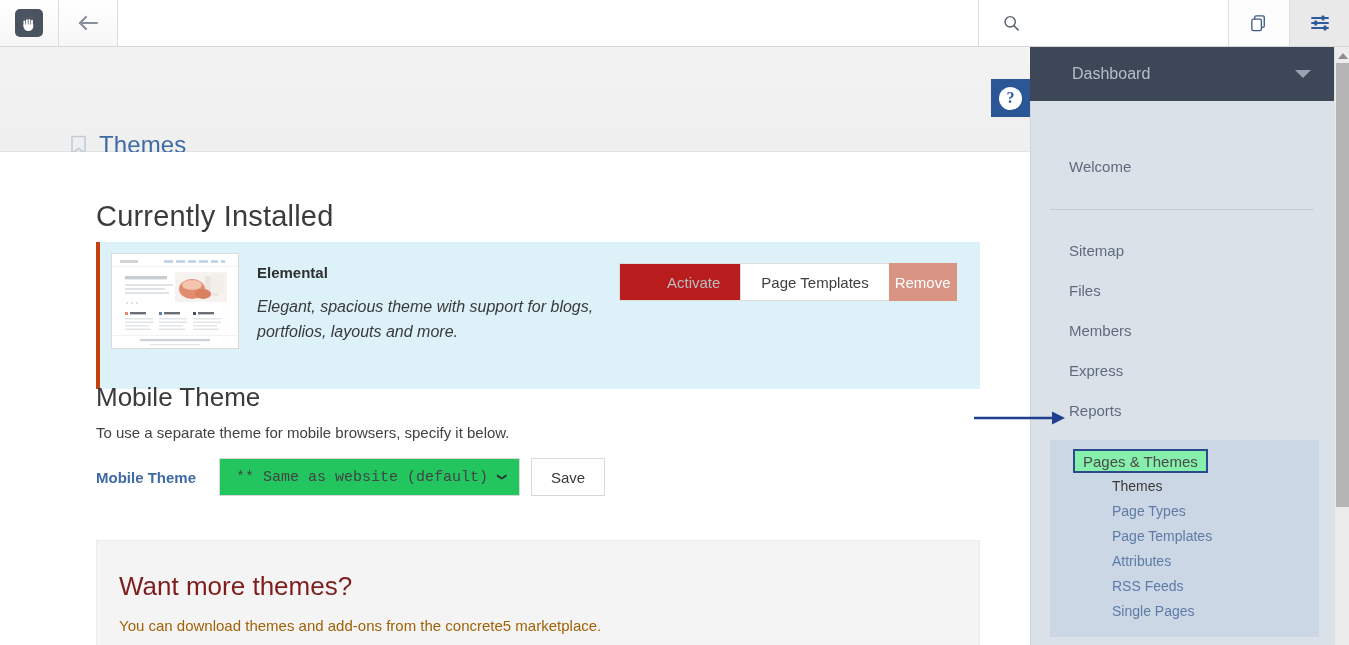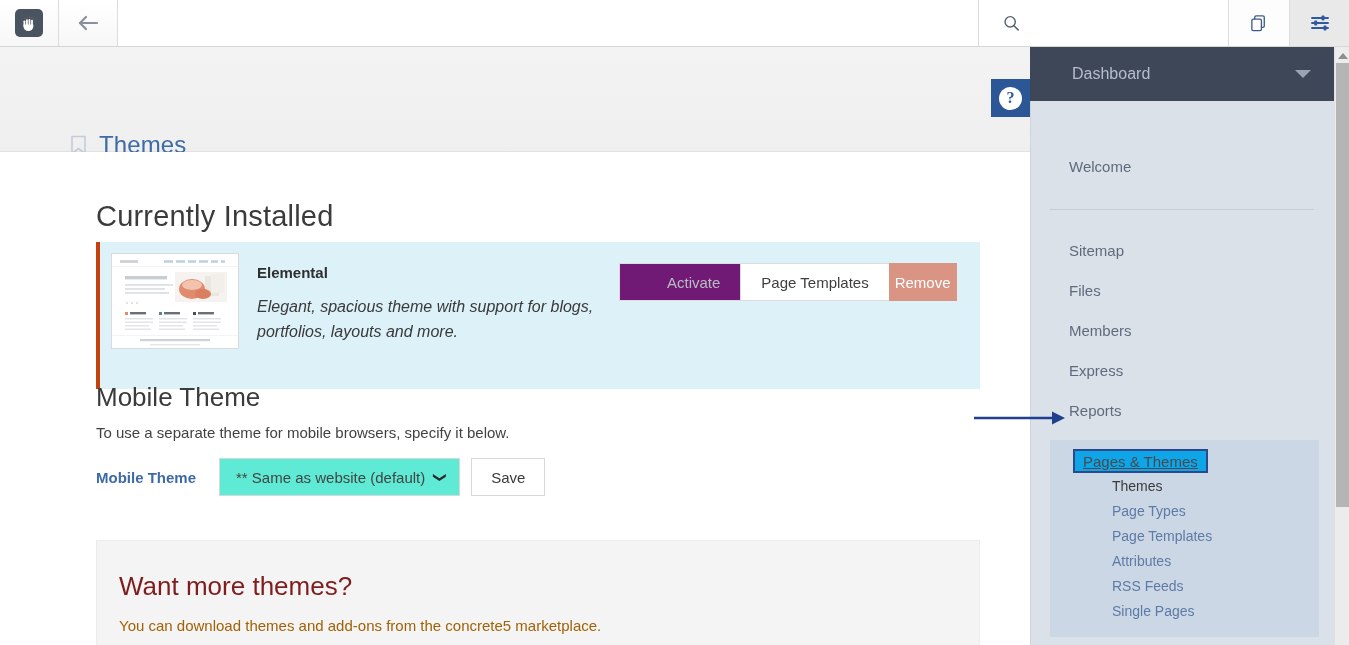--- a/index.html
+++ b/index.html
@@ -84,21 +84,21 @@
   }
   .btn-group {
     position: absolute; left: 519px; top: 21px;
     display: flex; height: 38px;
   }
   .btn {
     display: flex; align-items: center; justify-content: center;
     font-size: 15px; border: 1px solid #dcdcdc; border-right: none;
     background: #fbfbfb; color: #b9c0c4; padding: 0 20px; cursor: pointer;
   }
-  .btn.b-activate { background: #701a75; color: #b6bec3; padding-left: 47px; }
+  .btn.b-activate { background: #b91c1c; color: #b6bec3; padding-left: 47px; }
   .btn.b-templates { background: #ffffff; color: #3e3e3e; }
   .btn.b-remove {
     background: #d99483; color: #ffffff; border-color: #d99483;
     border-right: 1px solid #d99483; padding: 0 5px;
   }
 
   .h2 {
     position: absolute; left: 96px; top: 230px;
     font-size: 26px; font-weight: 400; color: #3b3b3b;
   }
@@ -108,23 +108,23 @@
   }
   .form-row {
     position: absolute; left: 96px; top: 306px;
     display: flex; align-items: center; gap: 11px;
   }
   .form-label {
     font-size: 15px; font-weight: bold; color: #3e6aa5;
     width: 112px;
   }
   .select-box {
-    height: 38px; min-width: 233px; border: 1px solid #d8d8d8; background: #5eead4;
+    height: 38px; min-width: 233px; border: 1px solid #d8d8d8; background: #22c55e;
     display: flex; align-items: center; justify-content: space-between;
-    padding: 0 13px 0 16px; font-size: 15px; color: #444; cursor: pointer; gap: 10px;
+    padding: 0 13px 0 16px; font-size: 15px; color: #444; cursor: pointer; gap: 10px; font-family: Liberation Mono, monospace;
   }
   .caret { font-size: 12px; color: #2b2b2b; }
   .save-btn {
     height: 38px; border: 1px solid #d8d8d8; background: #fff;
     display: flex; align-items: center; justify-content: center;
     padding: 0 19px; font-size: 15px; color: #3a3a3a; cursor: pointer;
   }
 
   .promo {
     position: absolute; left: 96px; top: 388px; width: 884px; height: 120px;
@@ -182,21 +182,21 @@
     height: 1px; background: #c6cdd6; margin: 23px 20px 20px 19px;
   }
   .nav-group {
     margin-top: 10px; background: #ccd7e5; padding-bottom: 14px;
     margin-left: 19px; margin-right: 15px;
   }
   .nav-group-head {
     display: inline-flex; align-items: center; height: 24px;
     margin: 9px 0 0 23px;
     border: 2px solid #2a4a8b; padding: 0 8px;
-    font-size: 15px; color: #4a4a4a; background: #0ea5e9; cursor: pointer; text-decoration: underline;
+    font-size: 15px; color: #4a4a4a; background: #86efac; cursor: pointer;
   }
   .nav-sub {
     height: 25px; display: flex; align-items: center;
     padding-left: 62px; font-size: 14px; color: #5d7ba6; cursor: pointer;
   }
   .nav-sub.active { color: #3a3a3a; }
 
   
   .dash-scroll {
     position: absolute; right: 0; top: 0; width: 15px; height: 598px;

